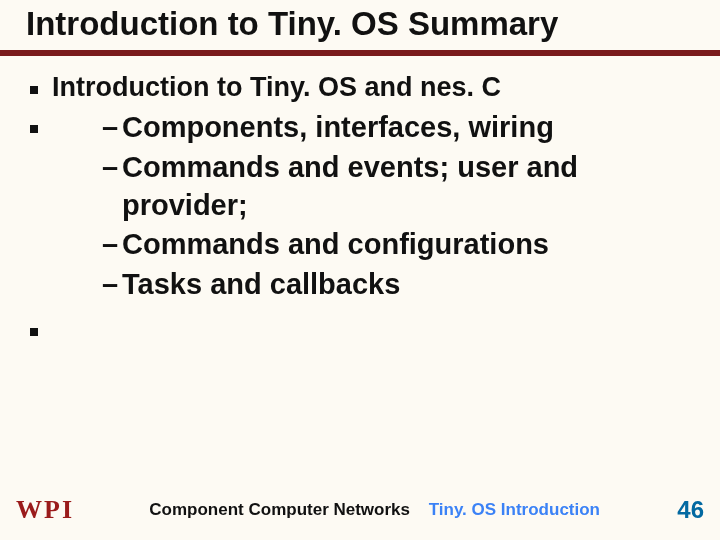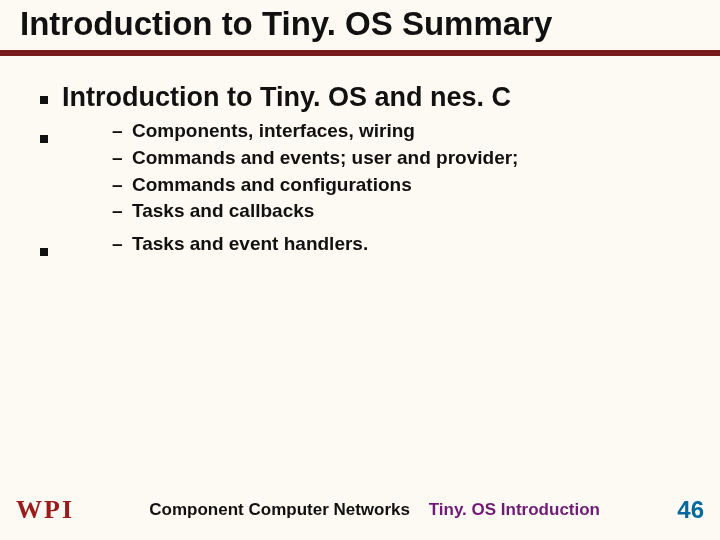--- a/index.html
+++ b/index.html
@@ -3,40 +3,40 @@
 <meta charset="utf-8">
 <style>
   * { box-sizing: border-box; margin: 0; padding: 0; }
   html, body { width: 720px; height: 540px; overflow: hidden; }
   body {
     background: #fdfaf3;
     font-family: "Comic Sans MS", "Comic Sans", cursive, sans-serif;
     position: relative;
   }
   .title-bar {
-    padding: 6px 14px 8px 20px;
+    padding: 6px 14px 8px 26px;
     border-radius: 12px;
   }
   .title-bar h1 {
     font-size: 33px;
     font-weight: bold;
     color: #111;
     line-height: 1.1;
   }
   .rule {
     height: 6px;
     background: #7a1b1b;
     width: 100%;
   }
   .content {
     padding: 14px 18px 0 18px;
   }
   .lvl1 {
     list-style: none;
-    margin: 10px;
+    margin: 0;
     padding: 0;
   }
   .lvl1 > li {
     position: relative;
     padding-left: 34px;
     font-size: 27px;
     font-weight: bold;
     color: #111;
     line-height: 1.3;
     margin-bottom: 2px;
@@ -51,21 +51,21 @@
     background: #111;
   }
   .lvl2 {
     list-style: none;
     margin: 4px 0 8px 0;
     padding: 0;
   }
   .lvl2 > li {
     position: relative;
     padding-left: 70px;
-    font-size: 19px;
+    font-size: 29px;
     font-weight: bold;
     color: #111;
     line-height: 1.3;
     margin-bottom: 2px;
   }
   .lvl2 > li::before {
     content: "\2013";
     position: absolute;
     left: 50px;
     top: 0;
@@ -91,21 +91,21 @@
     color: #9a1b1b;
     line-height: 1;
   }
   .footer-center {
     flex: 1;
     text-align: center;
     font-size: 17px;
     font-weight: bold;
   }
   .footer-center .course { color: #111; }
-  .footer-center .topic { color: #701a75; margin-left: 14px; }
+  .footer-center .topic { color: #3b82f6; margin-left: 14px; }
   .page-num {
     font-size: 24px;
     font-weight: bold;
     color: #0369a1;
     font-family: "Comic Sans MS", cursive, sans-serif;
   }
 </style>
 </head>
 <body>
 
@@ -121,23 +121,20 @@
     </li>
     <li>
       <ul class="lvl2">
         <li>Components, interfaces, wiring</li>
         <li>Commands and events; user and provider;</li>
         <li>Commands and configurations</li>
         <li>Tasks and callbacks</li>
       </ul>
     </li>
     <li>
-      <ul class="lvl2">
-        <li>Tasks and event handlers.</li>
-      </ul>
     </li>
   </ul>
 </div>
 
 <div class="footer">
   <div class="logo">
     <span class="w">W</span>
     <span class="p">P</span>
     <span class="i">I</span>
   </div>

